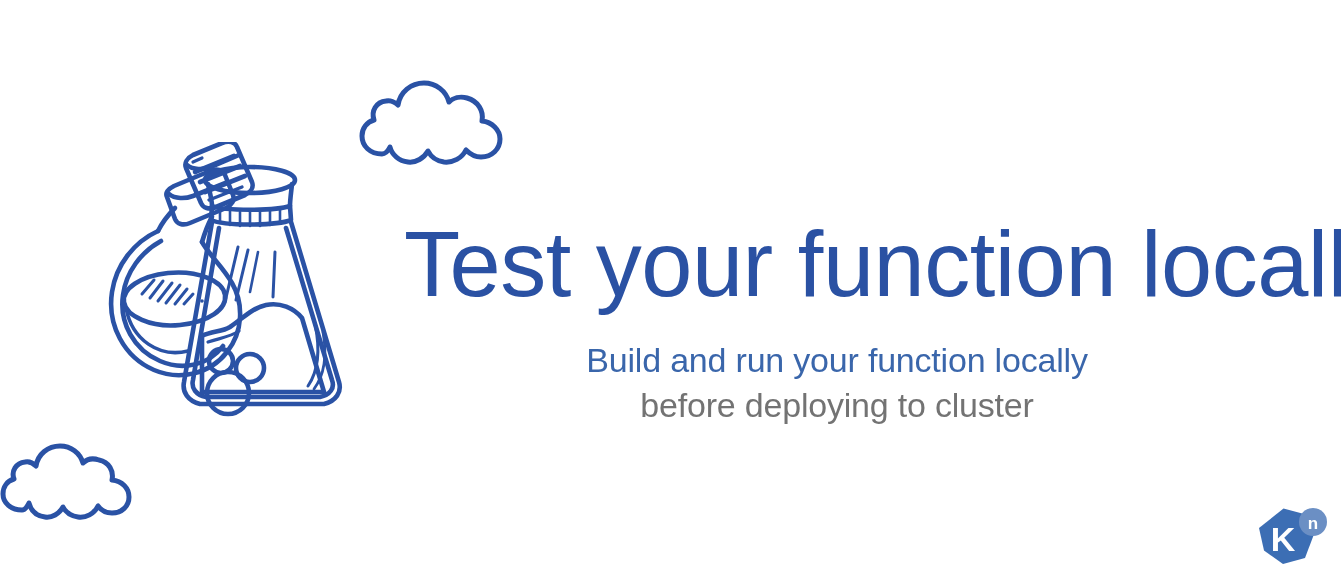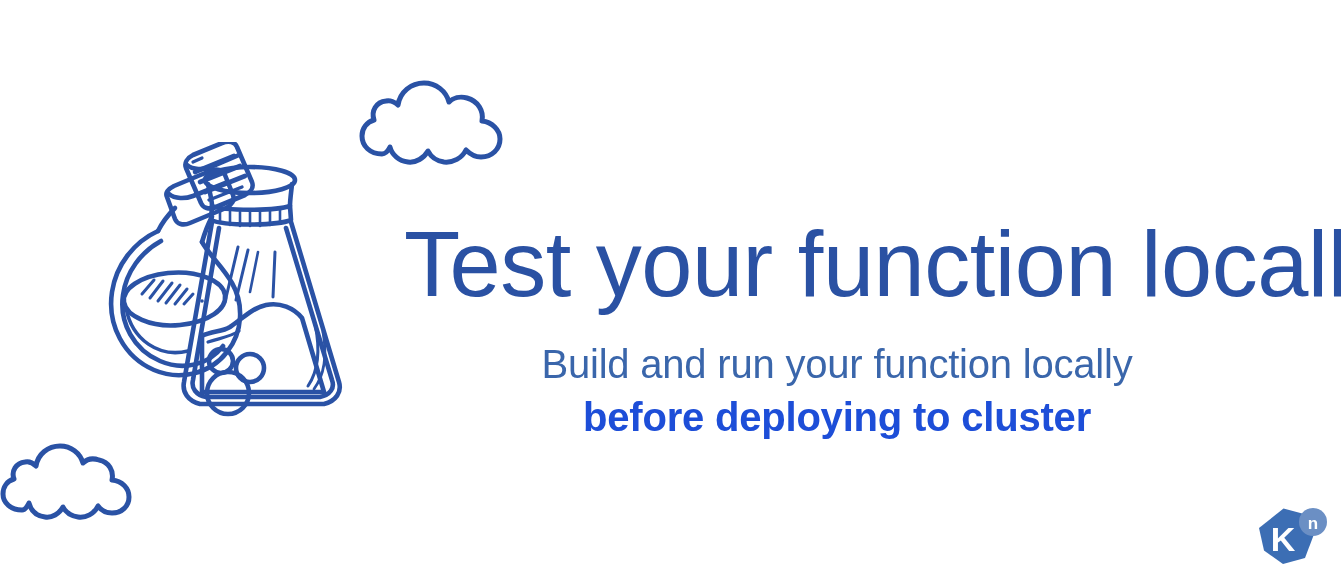--- a/index.html
+++ b/index.html
@@ -44,27 +44,27 @@
     letter-spacing: -0.5px;
     color: #2a51a3;
     white-space: nowrap;
   }
   #subtitle-block {
     margin-top: 26px;
   }
   .subtitle-line {
     display: block;
     font-family: "Liberation Sans", sans-serif;
-    font-size: 40px;
+    font-size: 34px;
     line-height: 1.32;
     letter-spacing: -0.2px;
     color: #3a66ab;
   }
   .subtitle-line.regular { font-weight: 400; }
-  .subtitle-line.bold { font-weight: 700; color: #1d4ed8; }
+  .subtitle-line.bold { font-weight: 400; color: #737373; }
 
   
   #logo {
     position: absolute;
     left: 1253px;
     top: 505px;
     width: 76px;
     height: 72px;
   }
 </style>

